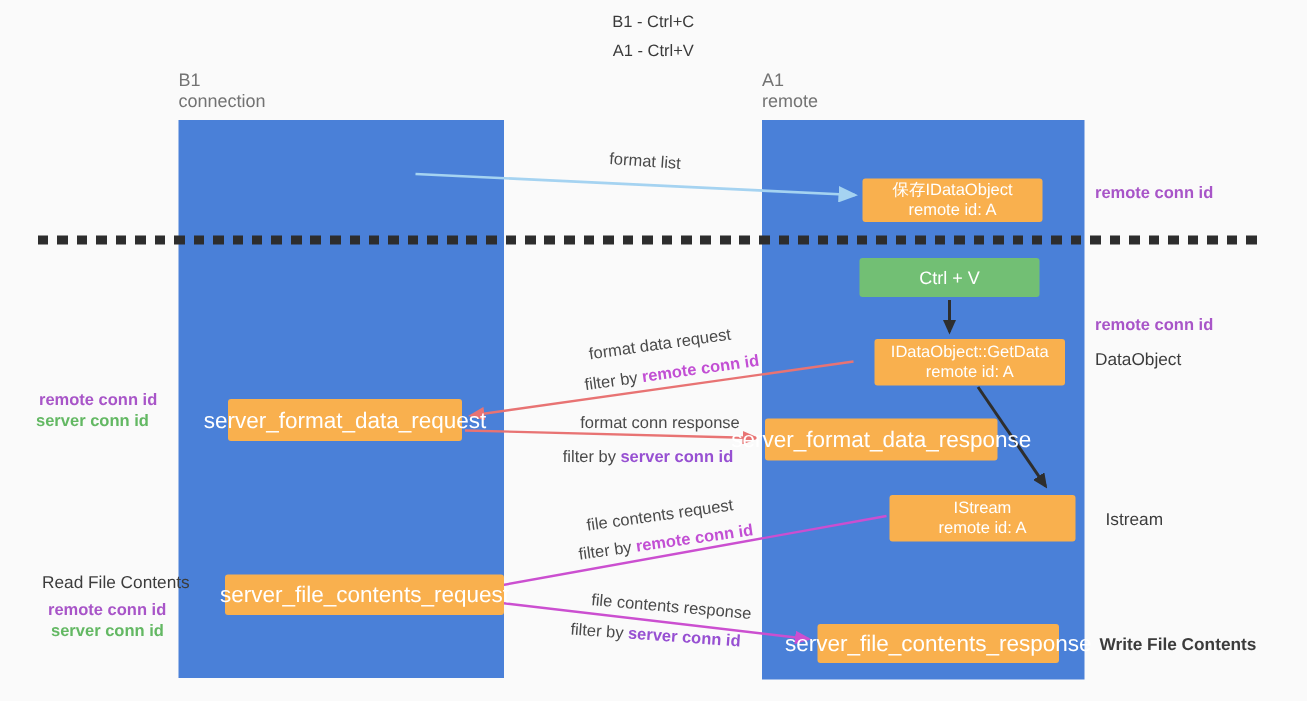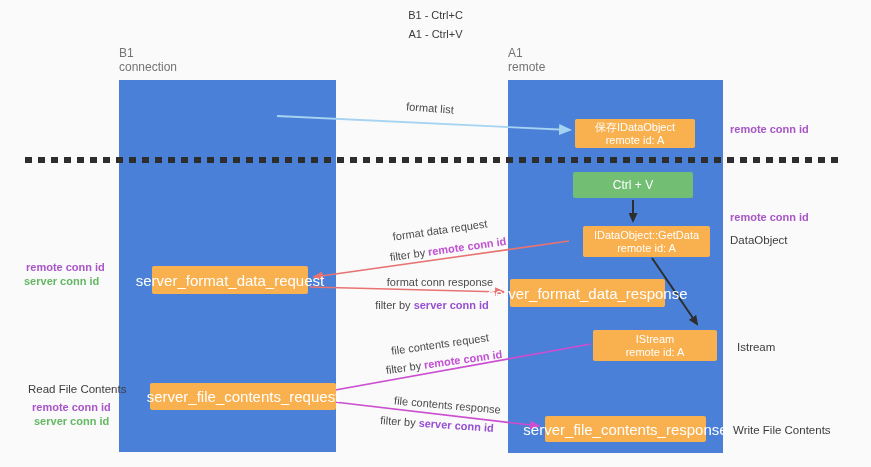--- a/index.html
+++ b/index.html
@@ -107,21 +107,21 @@
   </div>
 
   <div class="abs node orange f115" style="left:545px;top:416px;width:161px;height:26px;">
     <div>server_file_contents_response</div>
   </div>
 
   <div class="abs purple" style="left:730px;top:123px;">remote conn id</div>
   <div class="abs purple" style="left:730px;top:211px;">remote conn id</div>
   <div class="abs sidelabel" style="left:730px;top:234px;">DataObject</div>
   <div class="abs sidelabel" style="left:737px;top:341px;">Istream</div>
-  <div class="abs sidelabel" style="left:733px;top:424px;">Write File Contents</div>
+  <div class="abs sidelabel" style="left:733px;top:424px;font-weight:bold;">Write File Contents</div>
 
   <div class="abs purple" style="left:26px;top:261px;">remote conn id</div>
   <div class="abs greentxt" style="left:24px;top:275px;">server conn id</div>
   <div class="abs sidelabel" style="left:28px;top:383px;">Read File Contents</div>
   <div class="abs purple" style="left:32px;top:401px;">remote conn id</div>
   <div class="abs greentxt" style="left:34px;top:415px;">server conn id</div>
 
   <div class="abs alabel" style="left:370px;top:102px;width:120px;transform:rotate(4deg);">format list</div>
 
   <div class="abs alabel" style="left:386px;top:224px;width:108px;transform:rotate(-8deg);">format data request</div>

